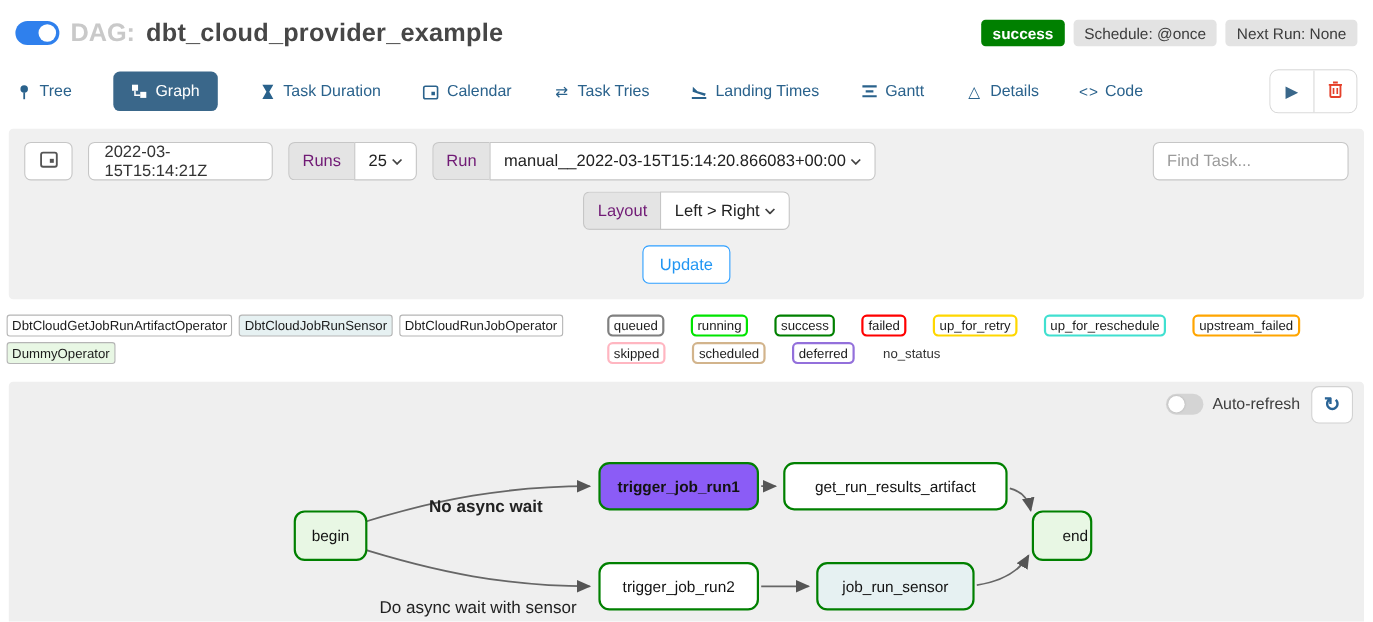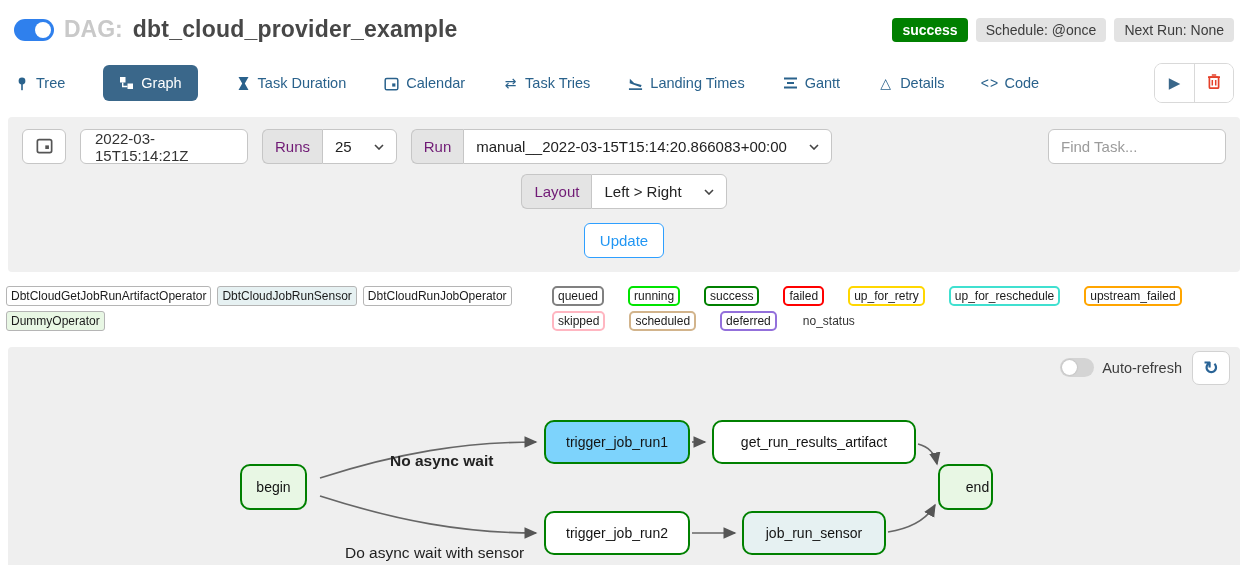--- a/index.html
+++ b/index.html
@@ -28,21 +28,21 @@
   .action-btn + .action-btn { border-left:1px solid #d9d9d9; }
   .play-glyph { color:#3a678a; font-size:15px; }
 
   
   .toolbar { margin:14px 8px 0 8px; background:#f0f0f0; border-radius:4px; padding:12px 14px 14px 14px; }
   .trow { display:flex; align-items:center; gap:14px; }
   .trow + .trow { margin-top:10px;flex-direction:column; }
   .ctrl { height:35px; display:flex; align-items:center; border:1px solid #c6c6c6; border-radius:6px; background:#fff; font-size:15px; color:#333; }
   .igroup { display:flex; align-items:stretch; height:35px; }
   .igroup .ilabel { display:flex; align-items:center; padding:0 12px; background:#e4e4e4; border:1px solid #c6c6c6; border-right:none; border-radius:6px 0 0 6px; font-size:15px; color:#701a75; }
-  .igroup .ival { display:flex; align-items:center; gap:22px; padding:0 12px; background:#fff; border:1px solid #c6c6c6; border-radius:0 6px 6px 0; font-size:15px; color:#222; cursor:pointer; }
+  .igroup .ival { display:flex; align-items:center; gap:4px; padding:0 12px; background:#fff; border:1px solid #c6c6c6; border-radius:0 6px 6px 0; font-size:15px; color:#222; cursor:pointer; }
   .btn-icon { width:44px; justify-content:center; cursor:pointer; }
   .date-input { width:168px; padding:0 14px; }
   .find-input { margin-left:auto; width:178px; padding:0 12px; color:#9b9b9b; }
   .find-input input { border:none; outline:none; width:100%; font-size:15px; font-family:inherit; color:#333; background:transparent; }
   .find-input input::placeholder { color:#9b9b9b; }
   .update-btn { height:35px; padding:0 15px; background:#fff; border:1.5px solid #2e9fff; color:#2196f3; font-size:15px; border-radius:6px; cursor:pointer; font-family:inherit; }
   .chev svg { display:block; }
 
   
   .legend { display:flex; align-items:flex-start; margin:14px 6px 0 6px; }
@@ -54,21 +54,21 @@
 
   
   .graph-panel { position:relative; margin:16px 8px 0 8px; height:248px; background:#efefef; border-radius:4px; }
   .autorefresh { position:absolute; top:11px; right:58px; display:flex; align-items:center; gap:8px; }
   .toggle.off { background:#d4d4d4; width:34px; height:19px; }
   .toggle.off .knob { left:2px; right:auto; top:2px; width:15px; height:15px; box-shadow:0 0 2px rgba(0,0,0,.2); }
   .ar-label { font-size:14.5px; color:#3d3d3d; }
   .refresh-btn { position:absolute; top:4px; right:10px; width:38px; height:34px; background:#fff; border:1px solid #d2d2d2; border-radius:7px; display:flex; align-items:center; justify-content:center; cursor:pointer; color:#2a6496; font-size:18px; font-weight:bold; }
   .edges { position:absolute; inset:0; }
   .node { position:absolute; display:flex; align-items:center; justify-content:center; border:2.5px solid #008000; border-radius:10px; font-size:14px; color:#131313; background:#fff; cursor:pointer; }
-  .n-begin { left:232px; top:117px; width:67px; height:46px; }
+  .n-begin { left:259px; top:117px; width:67px; height:46px; }
   .n-t1 { left:536px; top:73px; width:146px; height:44px; }
   .n-art { left:704px; top:73px; width:204px; height:44px; }
   .n-t2 { left:536px; top:164px; width:146px; height:44px; }
   .n-sensor { left:734px; top:164px; width:144px; height:44px; }
   .n-end { left:930px; top:117px; width:55px; height:46px; }
   .edge-label { position:absolute; font-size:15.5px; color:#222; white-space:nowrap; }
   .el-1 { left:382px; top:105px;font-weight:bold; }
   .el-2 { left:337px; top:197px; }
 </style>
 </head>
@@ -273,18 +273,18 @@
       <path d="M910 97 C 922 100, 927 107, 929 117" marker-end="url(#arrow)"></path>
       <path d="M684 186 L 727 186" marker-end="url(#arrow)"></path>
       <path d="M880 185 C 905 181, 920 170, 927 158" marker-end="url(#arrow)"></path>
     </g>
   </svg>
 
   <div class="edge-label el-1">No async wait</div>
   <div class="edge-label el-2">Do async wait with sensor</div>
 
   <div class="node n-begin" style="background-color: rgb(232, 247, 228); border-color: rgb(0, 128, 0);">begin</div>
-  <div class="node n-t1" style="background-color: #7dd3fc; border-color: rgb(0, 128, 0);">trigger_job_run1</div>
+  <div class="node n-t1" style="background-color: #8b5cf6; border-color: rgb(0, 128, 0); font-weight: bold;">trigger_job_run1</div>
   <div class="node n-art" style="background-color: rgb(255, 255, 255); border-color: rgb(0, 128, 0);">get_run_results_artifact</div>
   <div class="node n-t2" style="background-color: rgb(255, 255, 255); border-color: rgb(0, 128, 0);">trigger_job_run2</div>
   <div class="node n-sensor" style="background-color: rgb(230, 241, 242); border-color: rgb(0, 128, 0);">job_run_sensor</div>
   <div class="node n-end" style="background-color: rgb(232, 247, 228); border-color: rgb(0, 128, 0); padding-left: 24px;">end</div>
 </div>
 
 </body></html>

